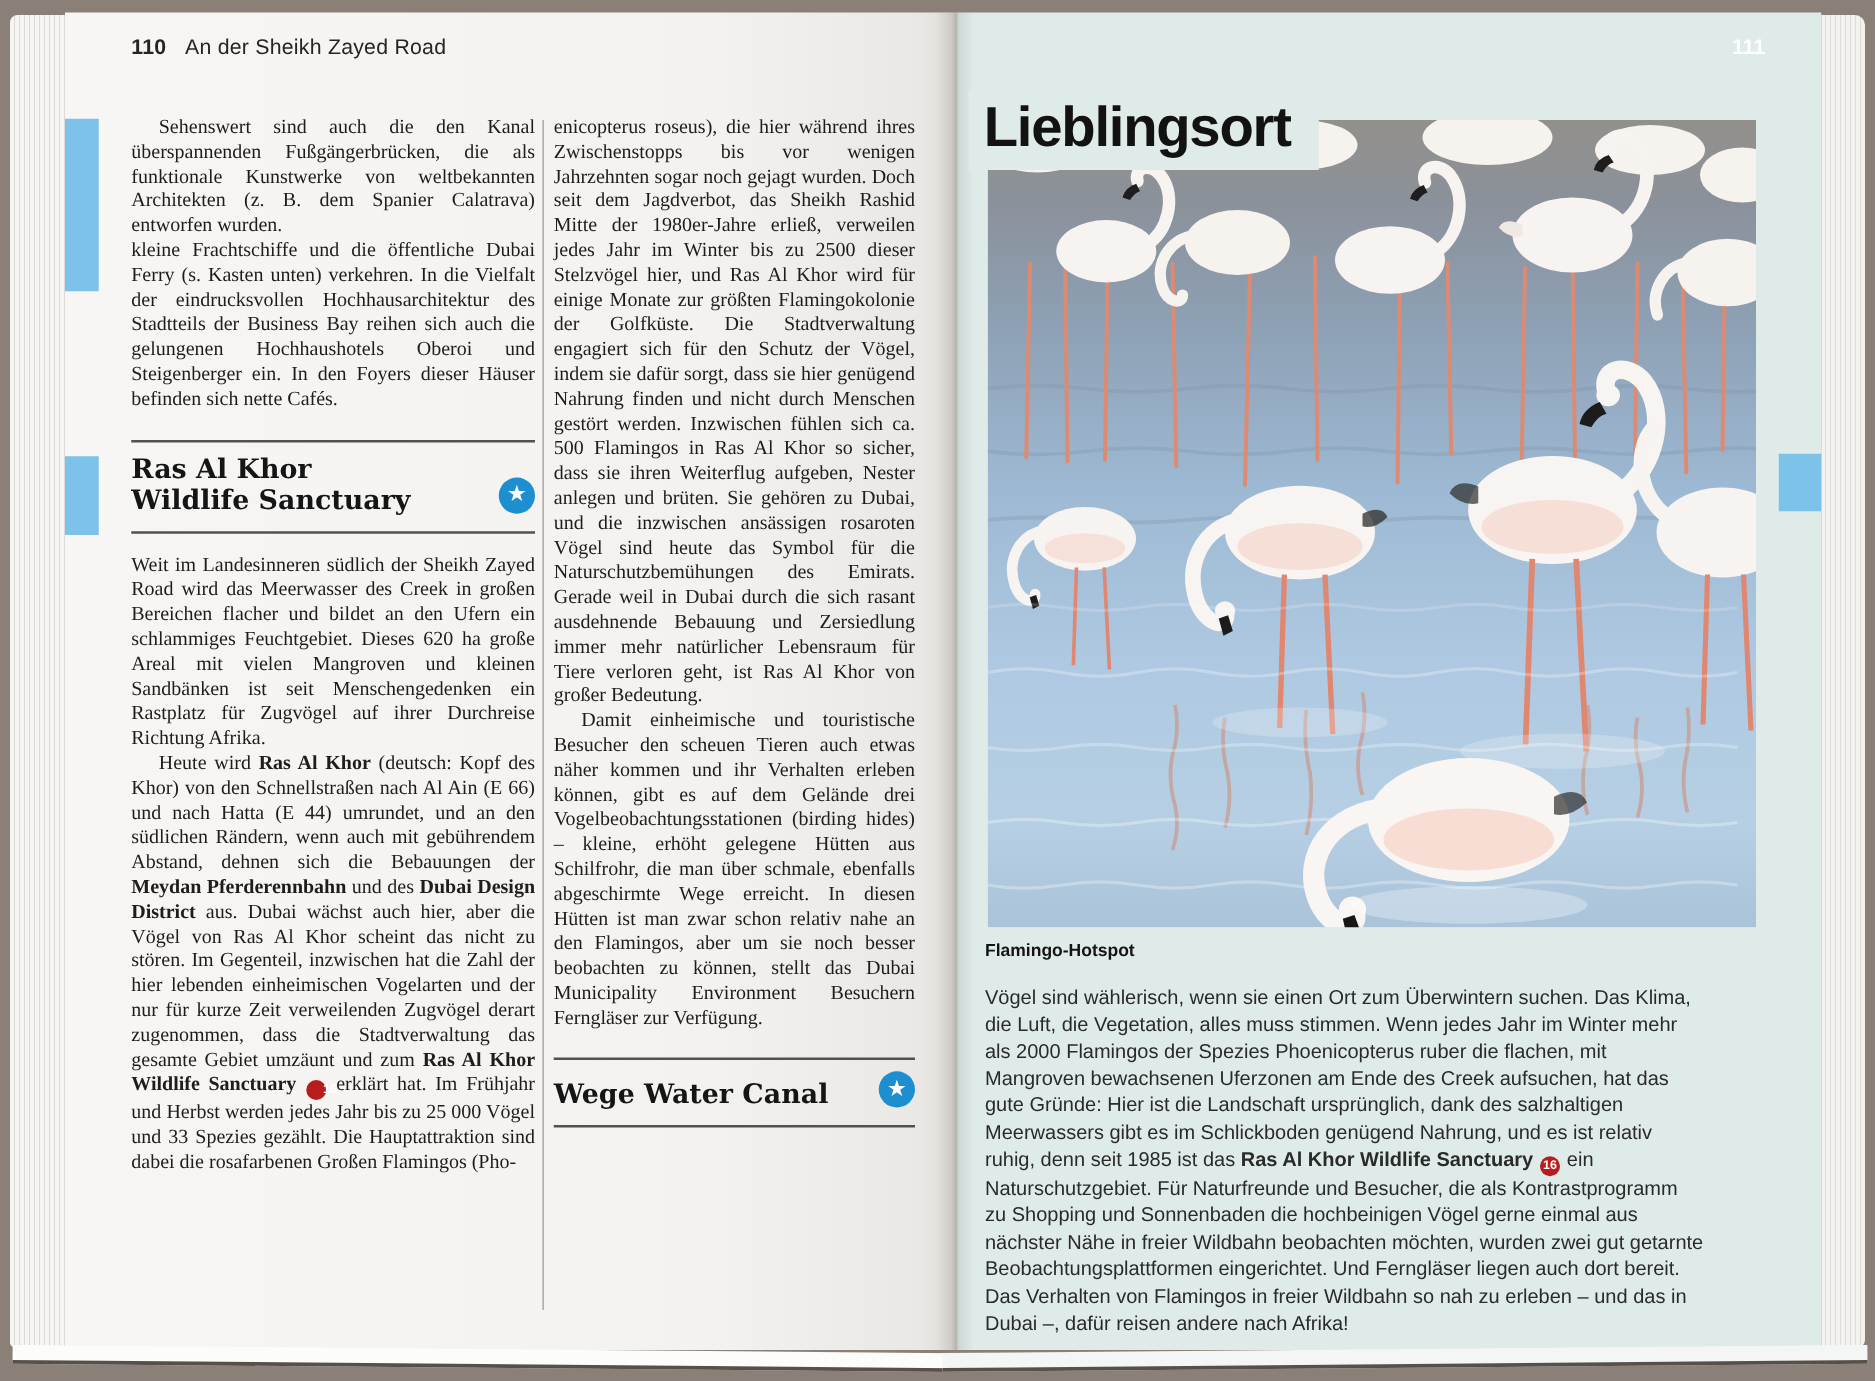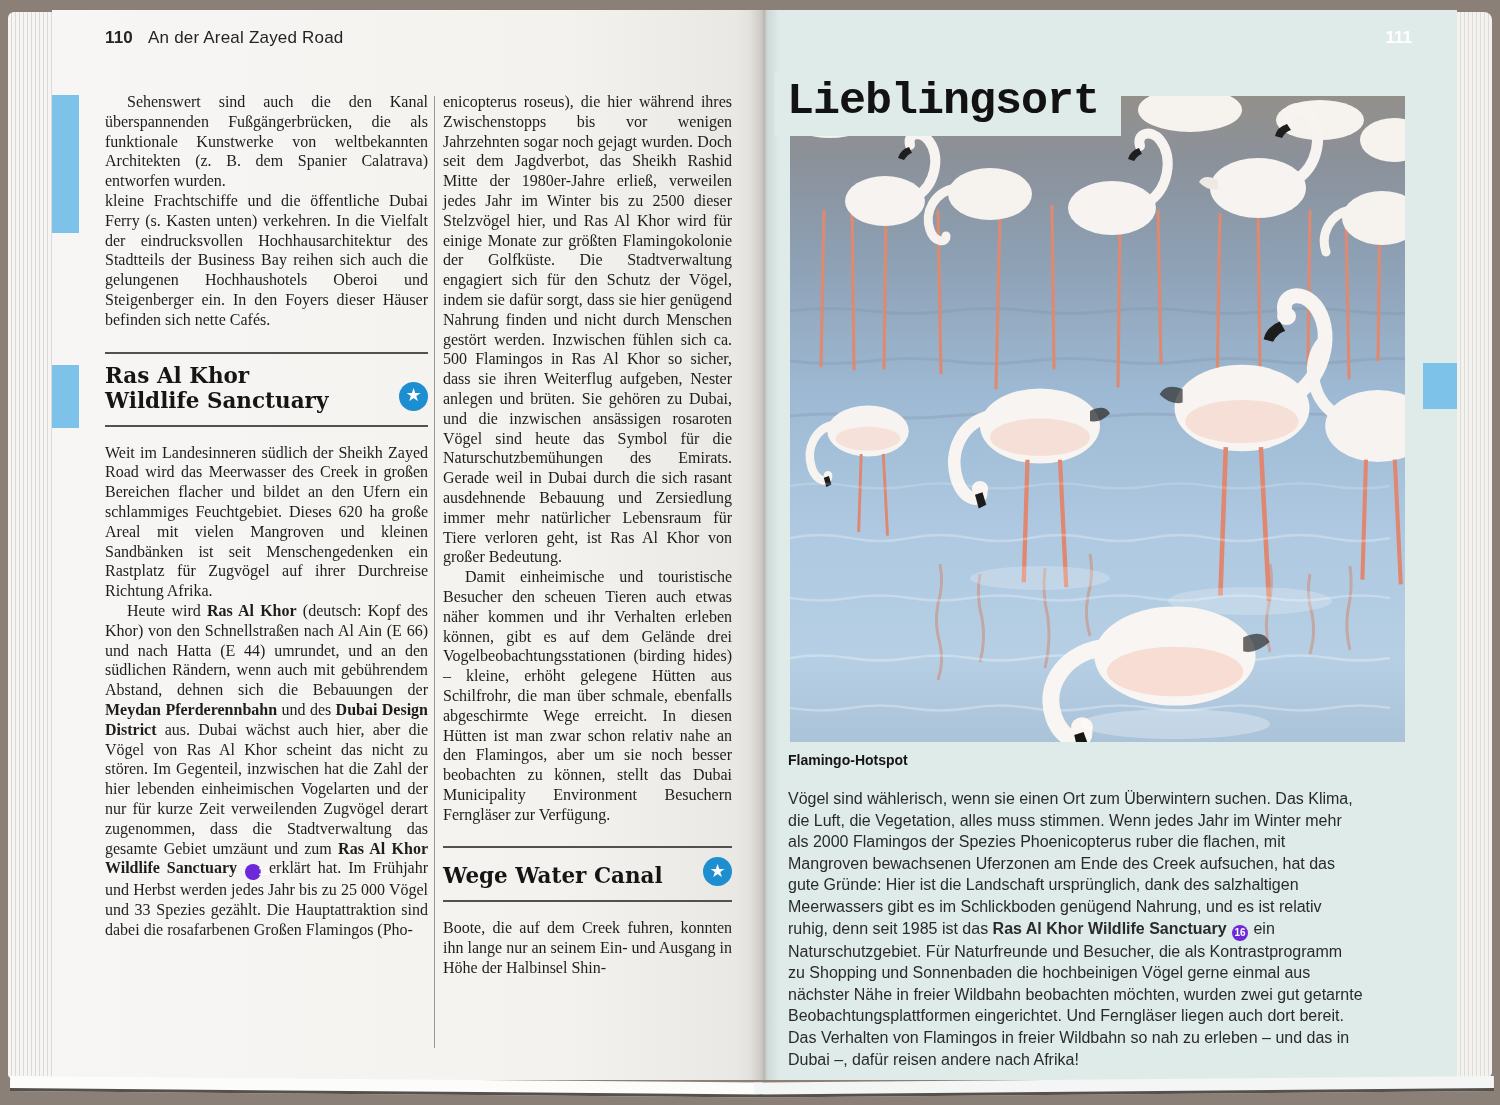--- a/index.html
+++ b/index.html
@@ -38,41 +38,41 @@
   .hdr .num{font-weight:700;}
   .col{position:absolute;top:92px;color:#1e1d1b;
        font-family:"Liberation Serif",serif;font-size:16px;line-height:19.8px;text-align:justify;}
   .col1{left:105px;width:323px;}
   .col2{left:443px;width:289px;}
   .col-divider{position:absolute;left:434px;top:96px;width:1px;height:952px;background:#9a9895;}
   .body-para{margin:0;}
   .body-para.indent{text-indent:22px;}
   .b{font-weight:700;}
   .i{}
-  .badge16{display:inline-flex;width:16px;height:16px;border-radius:50%;background:#6d28d9;color:#fff;
+  .badge16{display:inline-flex;width:16px;height:16px;border-radius:50%;background:#b91c1c;color:#fff;
     font:700 10px/16px "Liberation Sans",sans-serif;justify-content:center;align-items:center;
     vertical-align:-2px;margin:0 1px;}
   .section-heading{display:flex;justify-content:space-between;align-items:flex-end;
     border-top:2px solid #53514e;border-bottom:2px solid #53514e;
     padding:9px 0 12px;margin:22px 0 16px;}
   .heading-text{font-family:"DejaVu Serif",serif;font-weight:700;font-size:21.5px;line-height:25px;
     max-width:242px;text-align:left;color:#151515;}
   .star-badge{flex:none;width:29px;height:29px;border-radius:50%;background:#1d8fd0;color:#fff;
     display:inline-flex;align-items:center;justify-content:center;font-size:18px;margin-bottom:2px;}
   .contact{margin:3px 0 10px;padding:3px 5px;background:#cde6f6;color:#3a3a3a;text-align:left;
     font-family:"Liberation Sans",sans-serif;font-size:13.5px;line-height:20px;}
 
   
   .pagenum-r{position:absolute;left:1340px;top:28px;width:72px;text-align:right;
     font-size:17px;font-weight:700;color:#ffffff;}
   .photo{position:absolute;left:790px;top:96px;width:615px;height:646px;overflow:hidden;}
   .photo svg{display:block;width:100%;height:100%;}
   .feature-title-box{position:absolute;left:775px;top:72px;background:#dfebe9;
     padding:6px 22px 10px 12px;}
-  .feature-title{font-family:Liberation Mono, monospace;font-weight:700;font-size:45px;line-height:48px;
+  .feature-title{font-family:Liberation Sans, sans-serif;font-weight:700;font-size:45px;line-height:48px;
     letter-spacing:-1px;color:#121212;}
   .feature-heading{position:absolute;left:788px;top:752px;font-size:14px;font-weight:700;color:#141414;}
   .feature-body{position:absolute;left:788px;top:788px;width:575px;color:#2a2a2a;
     font-size:16px;line-height:21.6px;text-align:left;}
   .feature-body .body-para{margin:0;}
 </style>
 </head>
 <body>
 
 <div id="book">
@@ -84,42 +84,41 @@
   <div class="bottom-left"></div>
   <div class="bottom-right"></div>
   <div class="gutter"></div>
 
   <div class="tab tab-l1"></div>
   <div class="tab tab-l2"></div>
   <div class="tab tab-r1"></div>
 
   <div class="hdr">
     <span class="num">110</span>
-    <span>An der Areal Zayed Road</span>
+    <span>An der Sheikh Zayed Road</span>
   </div>
 
   <div class="col col1">
       <p class="body-para indent"><span>Sehenswert sind auch die den Kanal überspannenden Fußgängerbrücken, die als funktionale Kunstwerke von weltbekannten Architekten (z. B. dem Spanier Calatrava) entworfen wurden.</span></p>
       <p class="body-para"><span>kleine Frachtschiffe und die öffentliche Dubai Ferry (s. Kasten unten) verkehren. In die Vielfalt der eindrucksvollen Hochhausarchitektur des Stadtteils der Business Bay reihen sich auch die gelungenen Hochhaushotels Oberoi und Steigenberger ein. In den Foyers dieser Häuser befinden sich nette Cafés.</span></p>
       <div class="section-heading">
         <span class="heading-text">Ras Al Khor Wildlife Sanctuary</span>
         <span class="star-badge">★</span>
       </div>
       <p class="body-para"><span>Weit im Landesinneren südlich der Sheikh Zayed Road wird das Meerwasser des Creek in großen Bereichen flacher und bildet an den Ufern ein schlammiges Feuchtgebiet. Dieses 620 ha große Areal mit vielen Mangroven und kleinen Sandbänken ist seit Menschengedenken ein Rastplatz für Zugvögel auf ihrer Durchreise Richtung Afrika.</span></p>
       <p class="body-para indent"><span>Heute wird </span><span class="b">Ras Al Khor</span><span> (deutsch: Kopf des Khor) von den Schnellstraßen nach Al Ain (E 66) und nach Hatta (E 44) umrundet, und an den südlichen Rändern, wenn auch mit gebührendem Abstand, dehnen sich die Bebauungen der </span><span class="b">Meydan Pferderennbahn</span><span> und des </span><span class="b">Dubai Design District</span><span> aus. Dubai wächst auch hier, aber die Vögel von Ras Al Khor scheint das nicht zu stören. Im Gegenteil, inzwischen hat die Zahl der hier lebenden einheimischen Vogelarten und der nur für kurze Zeit verweilenden Zugvögel derart zugenommen, dass die Stadtverwaltung das gesamte Gebiet umzäunt und zum </span><span class="b">Ras Al Khor Wildlife Sanctuary</span><span> </span><span class="badge16">16</span><span> erklärt hat. Im Frühjahr und Herbst werden jedes Jahr bis zu 25 000 Vögel und 33 Spezies gezählt. Die Hauptattraktion sind dabei die rosafarbenen Großen Flamingos </span><span class="i">(Pho-</span></p>
     </div>
   <div class="col-divider"></div>
   <div class="col col2">
       <p class="body-para"><span class="i">enicopterus roseus),</span><span> die hier während ihres Zwischenstopps bis vor wenigen Jahrzehnten sogar noch gejagt wurden. Doch seit dem Jagdverbot, das Sheikh Rashid Mitte der 1980er-Jahre erließ, verweilen jedes Jahr im Winter bis zu 2500 dieser Stelzvögel hier, und Ras Al Khor wird für einige Monate zur größten Flamingokolonie der Golfküste. Die Stadtverwaltung engagiert sich für den Schutz der Vögel, indem sie dafür sorgt, dass sie hier genügend Nahrung finden und nicht durch Menschen gestört werden. Inzwischen fühlen sich ca. 500 Flamingos in Ras Al Khor so sicher, dass sie ihren Weiterflug aufgeben, Nester anlegen und brüten. Sie gehören zu Dubai, und die inzwischen ansässigen rosaroten Vögel sind heute das Symbol für die Naturschutzbemühungen des Emirats. Gerade weil in Dubai durch die sich rasant ausdehnende Bebauung und Zersiedlung immer mehr natürlicher Lebensraum für Tiere verloren geht, ist Ras Al Khor von großer Bedeutung.</span></p>
       <p class="body-para indent"><span>Damit einheimische und touristische Besucher den scheuen Tieren auch etwas näher kommen und ihr Verhalten erleben können, gibt es auf dem Gelände drei Vogelbeobachtungsstationen </span><span class="i">(birding hides)</span><span> – kleine, erhöht gelegene Hütten aus Schilfrohr, die man über schmale, ebenfalls abgeschirmte Wege erreicht. In diesen Hütten ist man zwar schon relativ nahe an den Flamingos, aber um sie noch besser beobachten zu können, stellt das Dubai Municipality Environment Besuchern Ferngläser zur Verfügung.</span></p>
       <div class="section-heading">
         <span class="heading-text">Wege Water Canal</span>
         <span class="star-badge">★</span>
       </div>
-      <p class="body-para"><span>Boote, die auf dem Creek fuhren, konnten ihn lange nur an seinem Ein- und Ausgang in Höhe der Halbinsel Shin-</span></p>
     </div>
 
   <div class="pagenum-r">111</div>
 
   <div class="photo">
     <svg viewBox="0 0 615 646" preserveAspectRatio="none">
       <defs>
         <linearGradient id="wg" x1="0" y1="0" x2="0" y2="1">
           <stop offset="0" stop-color="#93908b"></stop>
           <stop offset="0.10" stop-color="#8b919a"></stop>

